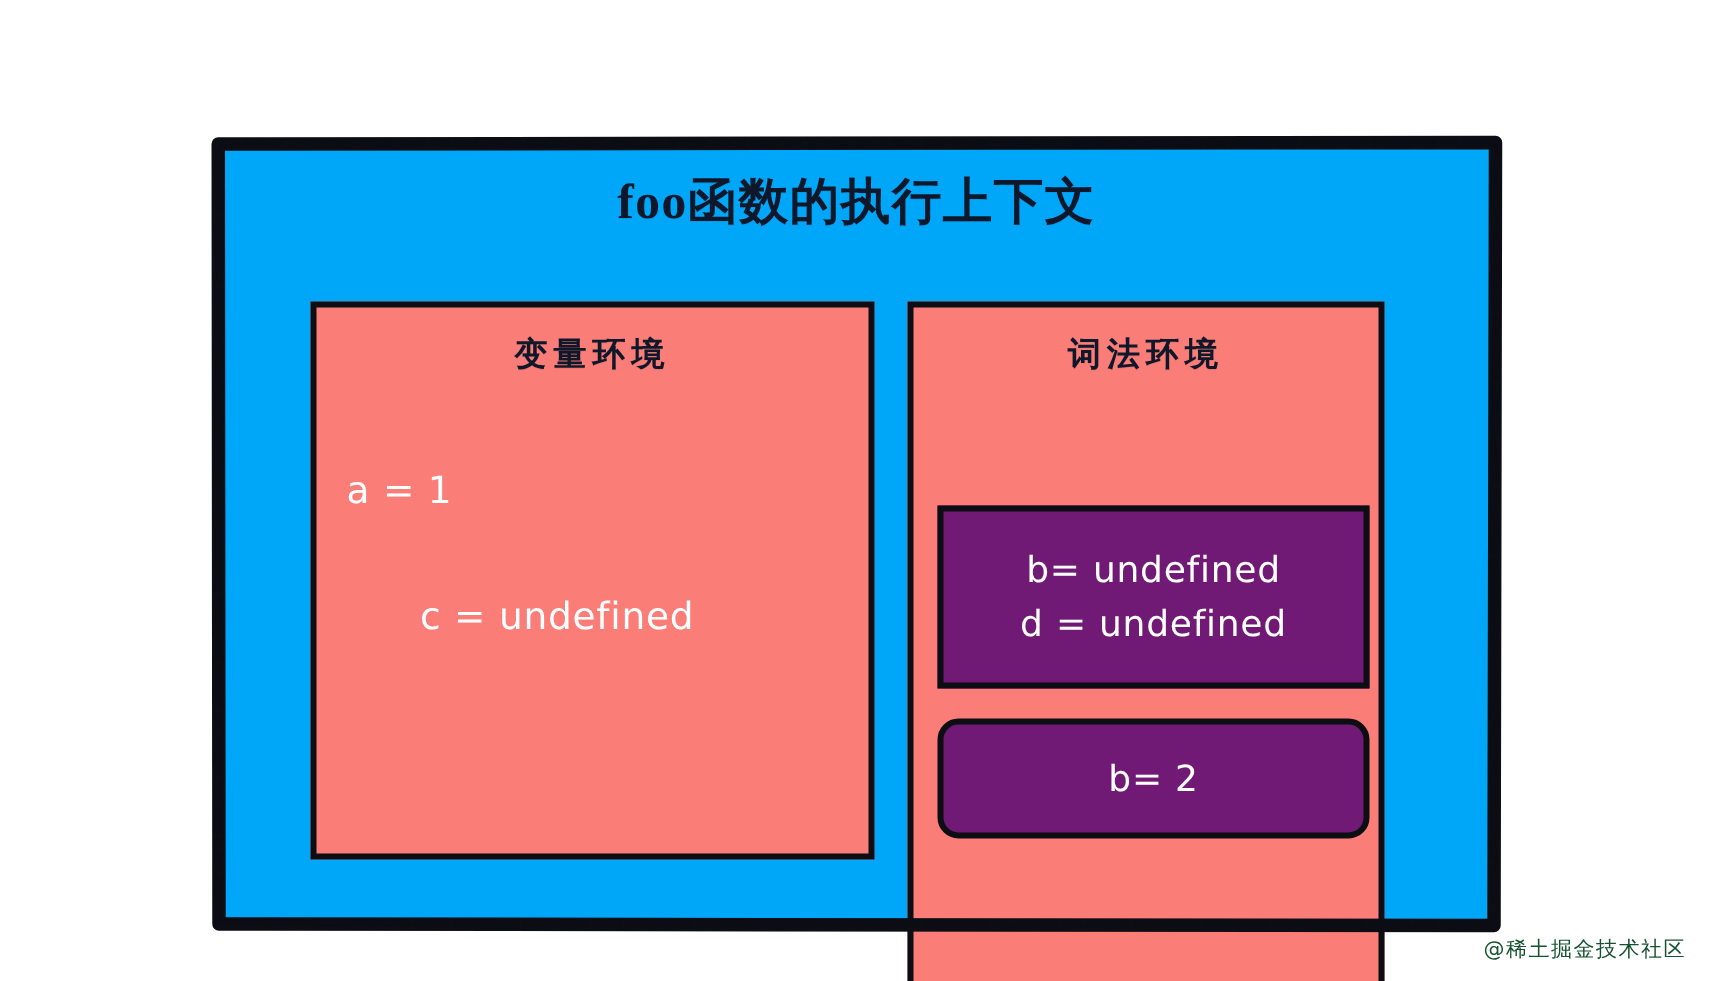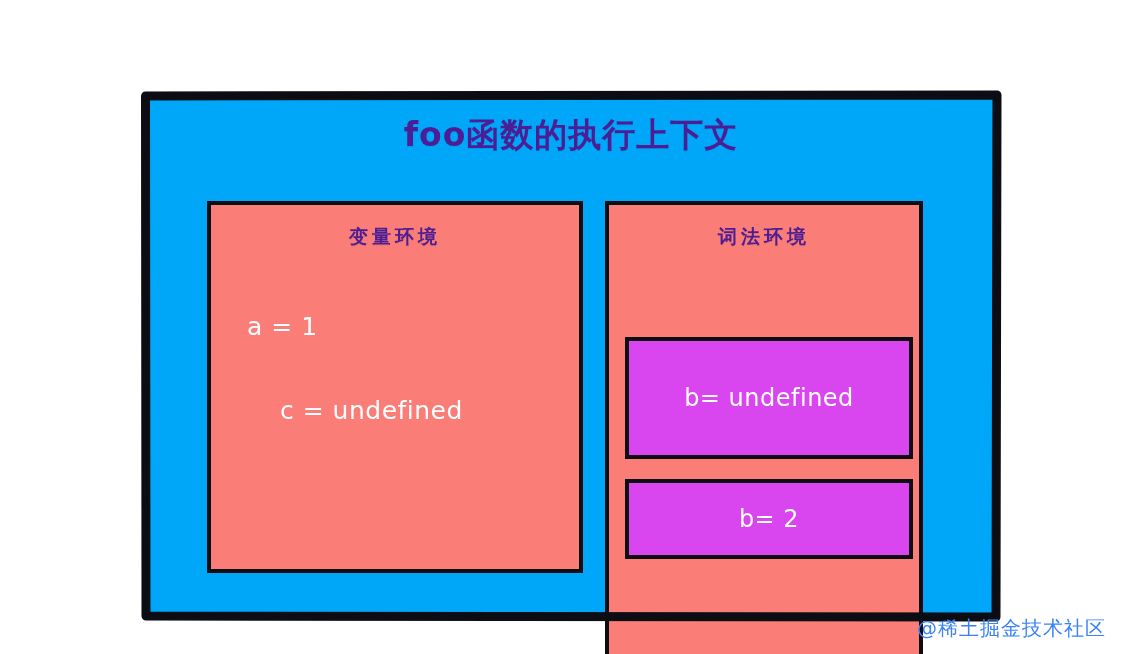--- a/index.html
+++ b/index.html
@@ -29,26 +29,27 @@
   #context-border {
     position: absolute;
     left: 137px;
     top: 87px;
     width: 868px;
     height: 538px;
     pointer-events: none;
   }
 
   .panel-title {
-    color: #4c1d95;
+    color: #0f172a;
     text-align: center;
     font-weight: 700;
     letter-spacing: 2px;
     text-shadow: 0 1px 0 rgba(0,0,0,0.06);
     user-select: none;
+    font-family: Liberation Serif, serif;
   }
 
   #context-title {
     position: absolute;
     left: 0;
     top: 18px;
     width: 852px;
     font-size: 33px;
     line-height: 44px;
     letter-spacing: 1px;
@@ -72,79 +73,80 @@
     top: 106px;
     width: 318px; 
     height: 468px;
   }
 
   .env-title {
     position: absolute;
     left: 0;
     top: 16px;
     width: 100%;
-    font-size: 19px;
+    font-size: 22px;
     line-height: 30px;
     letter-spacing: 4px;
     text-align: center;
   }
 
   
   .var-entry {
     position: absolute;
     color: #ffffff;
     font-size: 25px;
     line-height: 32px;
     font-weight: 400;
     letter-spacing: 0.5px;
     white-space: nowrap;
     user-select: none;
   }
-  #var-entry-a { left: 36px; top: 106px; }
+  #var-entry-a { left: 20px; top: 106px; }
   #var-entry-c { left: 28px; top: 190px; margin-left: 41px; }
 
   
   .binding-box {
     position: absolute;
-    background: #d946ef;
+    background: #701a75;
     border: 4px solid #0d0d14;
     box-sizing: border-box;
     display: flex;
     flex-direction: column;
     align-items: center;
     justify-content: center;
   }
   #binding-box-hoisted {
     left: 16px;   
     top: 132px;   
     width: 288px; 
     height: 122px;
   }
   #binding-box-assigned {
     left: 16px;
     top: 274px;   
     width: 288px;
     height: 80px; 
+    border-radius: 14px;
   }
   .binding-line {
     color: #ffffff;
     font-size: 24px;
     line-height: 36px;
     letter-spacing: 0.5px;
     white-space: nowrap;
     user-select: none;
   }
 
   
   #watermark {
     position: absolute;
-    right: 36px;
+    right: 18px;
     bottom: 12px;
-    color: #3b82f6;
-    font-size: 20px;
+    color: #14532d;
+    font-size: 14px;
     letter-spacing: 1px;
     user-select: none;
   }
 </style>
 </head>
 <body>
 
 <div id="context-box">
 
   <div id="context-title" class="panel-title">foo函数的执行上下文</div>
@@ -157,20 +159,21 @@
 
     <div id="var-entry-c" class="var-entry">c = undefined</div>
   </div>
 
   <div id="lexical-env-panel" class="env-panel">
 
     <div class="panel-title env-title">词法环境</div>
 
     <div id="binding-box-hoisted" class="binding-box">
       <div class="binding-line">b= undefined</div>
+      <div class="binding-line">d = undefined</div>
     </div>
 
     <div id="binding-box-assigned" class="binding-box">
       <div class="binding-line">b= 2</div>
     </div>
   </div>
 </div>
 
 <svg id="context-border" viewBox="0 0 868 538" preserveAspectRatio="none" aria-hidden="true">
   <path d="M8.5,9 L860,8 L859,530 L9,529 Z" fill="none" stroke="#0d0d14" stroke-width="9" stroke-linejoin="round" stroke-linecap="round"></path>

